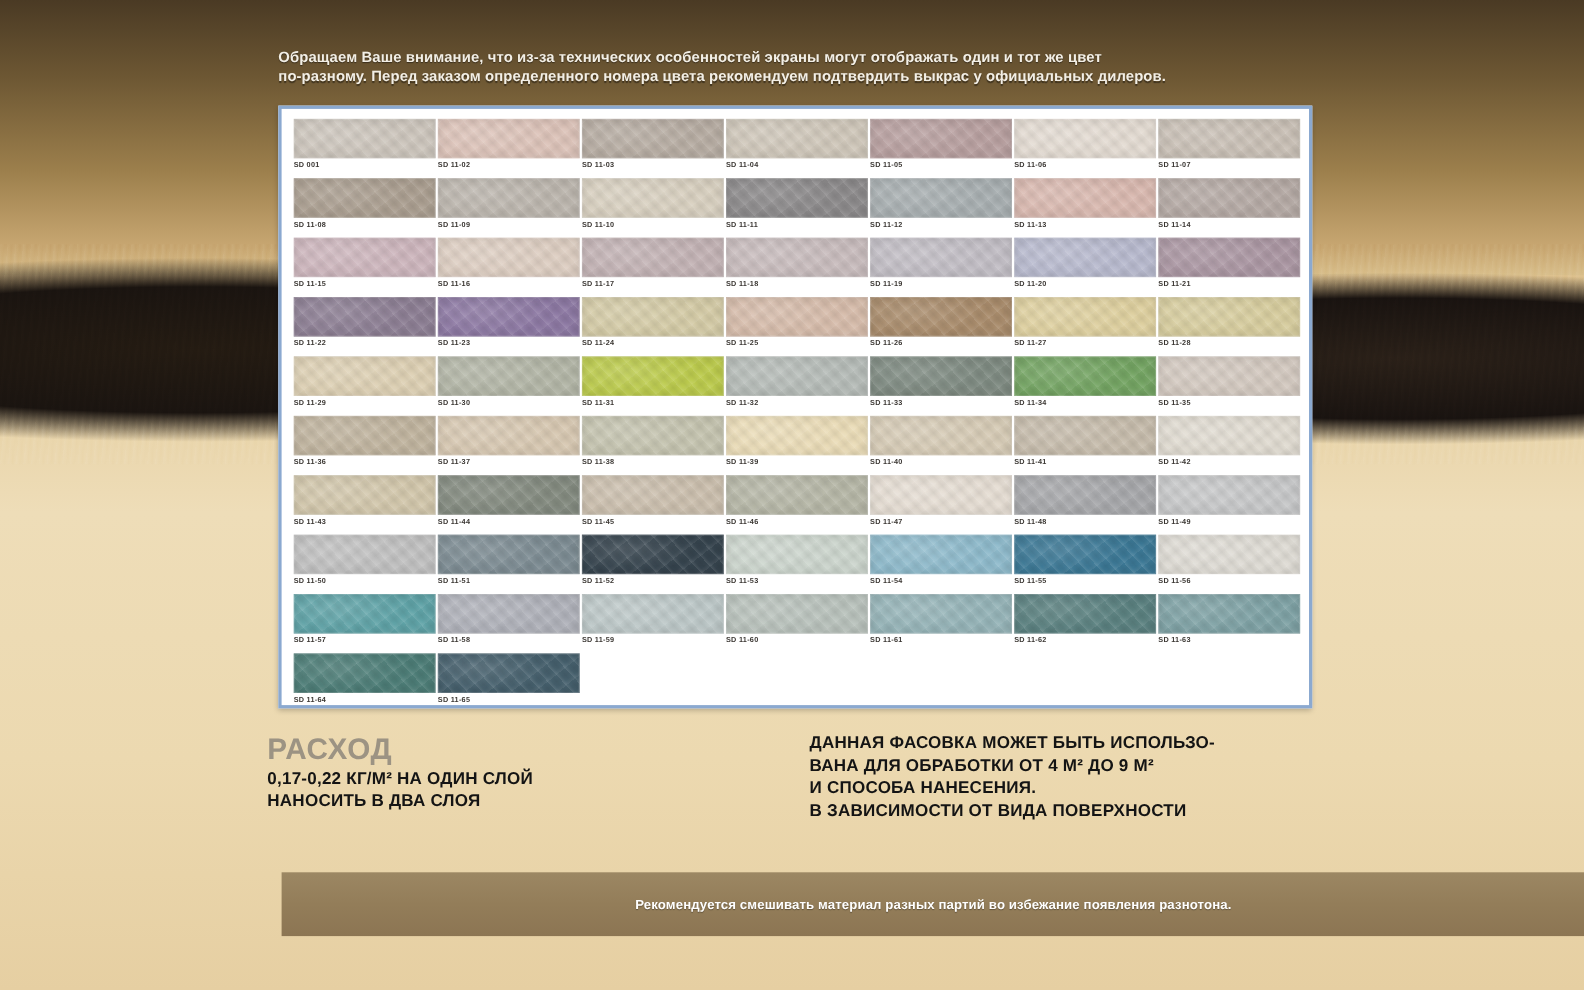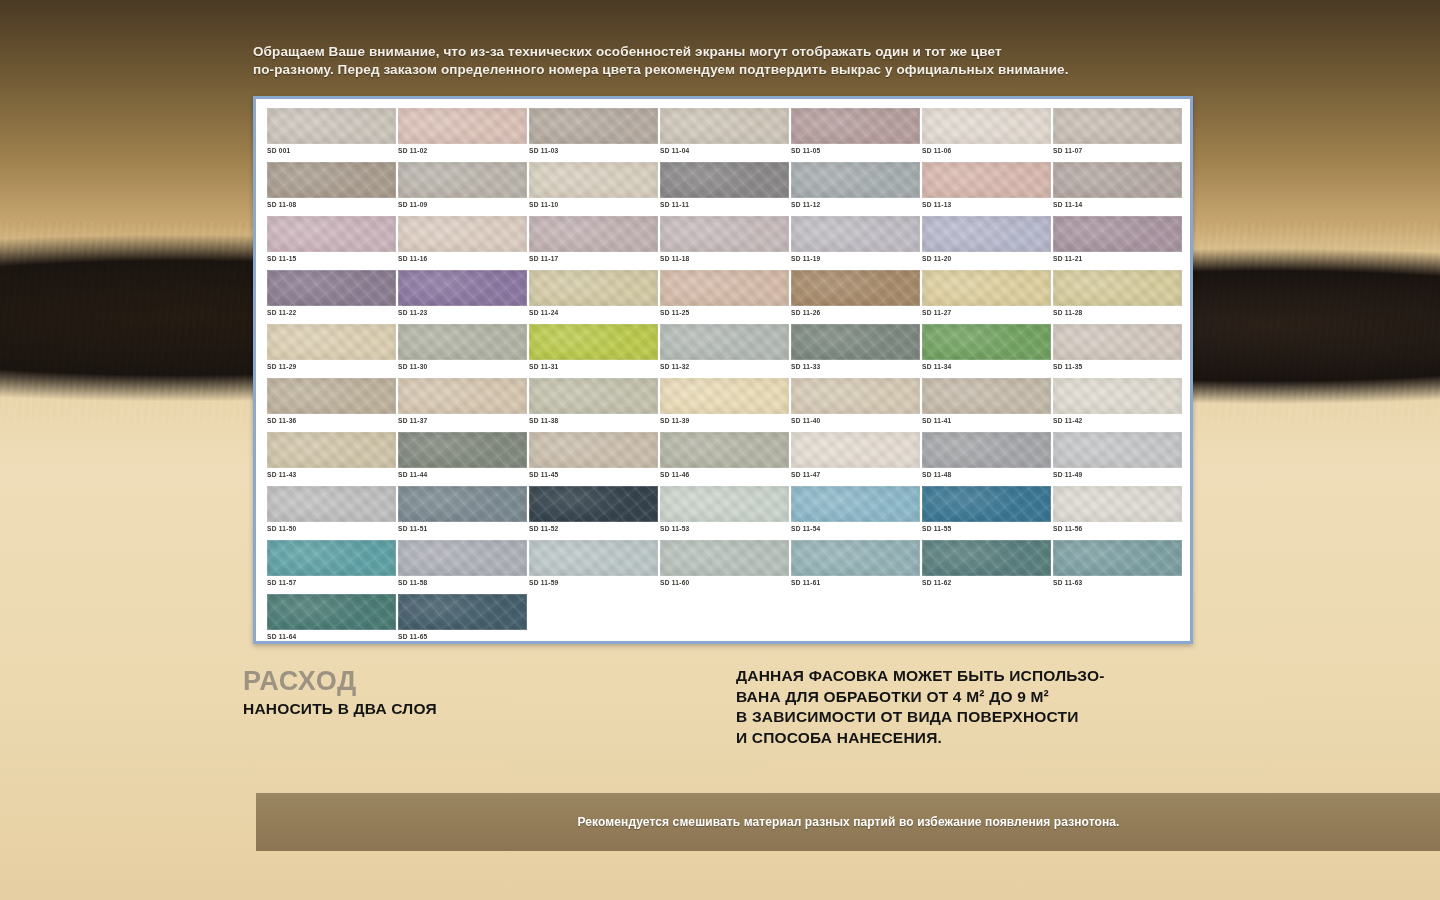--- a/index.html
+++ b/index.html
@@ -117,21 +117,21 @@
   <div class="bg-top"></div>
   <div class="bg-band"></div>
   <div class="bg-band-noise"></div>
   <div class="bg-sheen"></div>
 </div>
 
 <div id="page">
 
   <div class="disclaimer">
     <div>Обращаем Ваше внимание, что из-за технических особенностей экраны могут отображать один и тот же цвет</div>
-    <div>по-разному. Перед заказом определенного номера цвета рекомендуем подтвердить выкрас у официальных внимание.</div>
+    <div>по-разному. Перед заказом определенного номера цвета рекомендуем подтвердить выкрас у официальных дилеров.</div>
   </div>
 
   <div class="palette-card" id="palette-card">
       <div class="swatch-row">
         <div class="swatch-cell">
           <div class="swatch-chip" style="background: rgb(205, 198, 189);"></div>
           <div class="swatch-label">SD 001</div>
         </div>
         <div class="swatch-cell">
           <div class="swatch-chip" style="background: rgb(220, 195, 185);"></div>
@@ -426,28 +426,29 @@
         <div class="swatch-cell empty">
           <div class="swatch-chip"></div>
           <div class="swatch-label"></div>
         </div>
       </div>
     </div>
 
   <div class="rashod-block">
     <div class="rashod-title">РАСХОД</div>
     <div class="rashod-lines">
+      <div>0,17-0,22 КГ/М² НА ОДИН СЛОЙ</div>
       <div>НАНОСИТЬ В ДВА СЛОЯ</div>
     </div>
   </div>
 
   <div class="fasovka-block">
     <div>ДАННАЯ ФАСОВКА МОЖЕТ БЫТЬ ИСПОЛЬЗО-</div>
     <div>ВАНА ДЛЯ ОБРАБОТКИ ОТ 4 М² ДО 9 М²</div>
+    <div>И СПОСОБА НАНЕСЕНИЯ.</div>
     <div>В ЗАВИСИМОСТИ ОТ ВИДА ПОВЕРХНОСТИ</div>
-    <div>И СПОСОБА НАНЕСЕНИЯ.</div>
   </div>
 
   <div class="footer-banner">
     <span>Рекомендуется смешивать материал разных партий во избежание появления разнотона.</span>
   </div>
 
 </div>
 
 </body></html>

